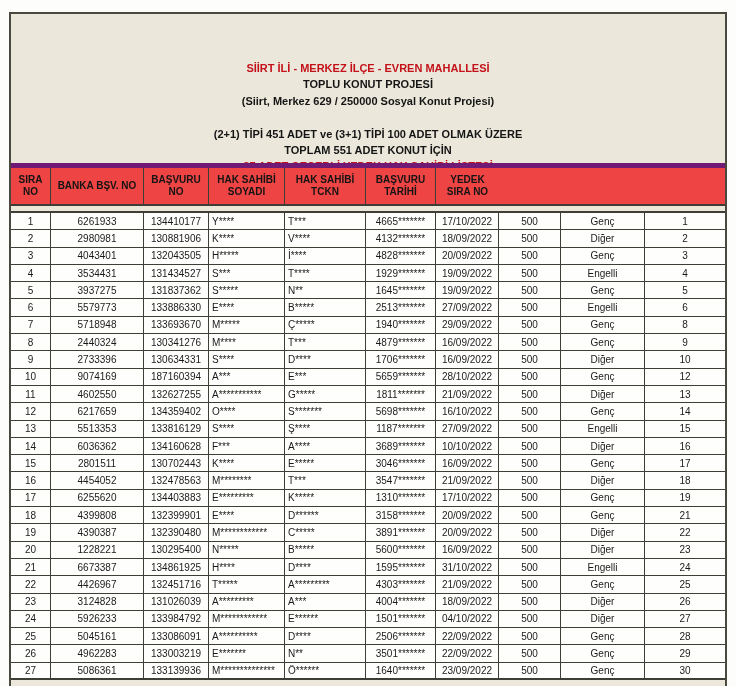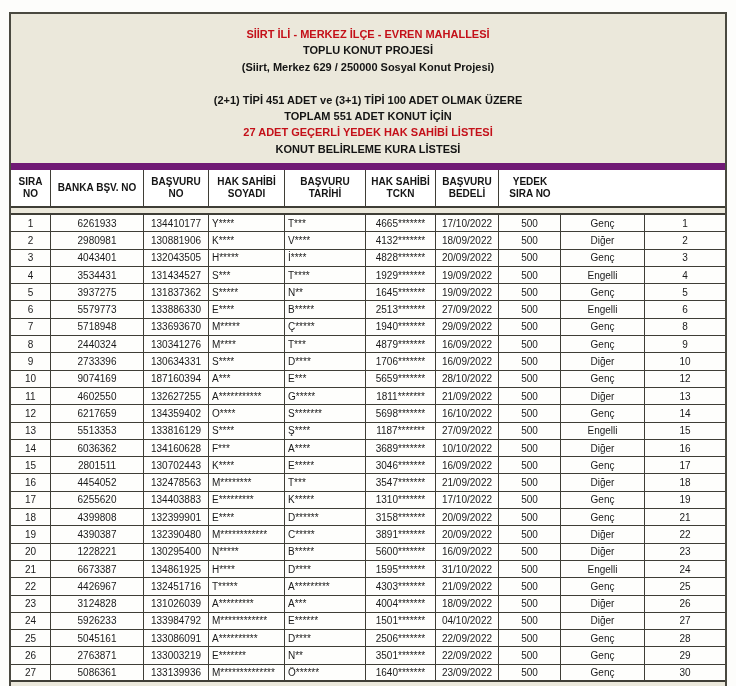--- a/index.html
+++ b/index.html
@@ -11,42 +11,42 @@
     font-family:"Liberation Sans",sans-serif;
   }
   .doc{
     position:absolute;
     left:9px;top:12px;
     width:714px;height:700px;
     background:#ebe8db;
     border:2px solid #4a4940;
   }
   
-  .titles{ padding-top:12px; text-align:center; }
+  .titles{ padding-top:12px; text-align:center;margin-top:34px; }
   .title-line{
     min-height:16.4px;
     line-height:16.4px;
     font-size:11px;
     font-weight:bold;
     color:#141414;
     letter-spacing:0px;
   }
   .title-line.red{ color:#c41019; }
   
   .tbl{
     position:absolute;
     left:0;top:149px;
     width:714px;
   }
   .thead{
     display:grid;
     grid-template-columns:40px 93px 65px 76px 81px 70px 63px 62px 84px 1fr;
-    border-top:7px solid #701a75;
+    border-top:5px solid #701a75;
     border-bottom:2px solid #3f3e36;
-    background:#ffffff;
+    background:#ef4444;
     height:36px;
   }
   .th{
     display:flex;align-items:center;justify-content:center;
     text-align:center;
     font-size:10px;font-weight:bold;color:#141414;
     line-height:1.25;
     border-right:1px solid #3f3e36;
     padding:0 3px;
   }
@@ -90,23 +90,22 @@
         <div class="title-line">TOPLAM 551 ADET KONUT İÇİN</div>
         <div class="title-line red">27 ADET GEÇERLİ YEDEK HAK SAHİBİ LİSTESİ</div>
         <div class="title-line">KONUT BELİRLEME KURA LİSTESİ</div>
       </div>
     <div class="tbl">
       <div class="thead" id="thead">
           <div class="th">SIRA NO</div>
           <div class="th">BANKA BŞV. NO</div>
           <div class="th">BAŞVURU NO</div>
           <div class="th">HAK SAHİBİ SOYADI</div>
+          <div class="th">HAK SAHİBİ TCKN</div>
           <div class="th">BAŞVURU TARİHİ</div>
-          <div class="th">HAK SAHİBİ TCKN</div>
-          <div class="th">BAŞVURU BEDELİ</div>
           <div class="th">YEDEK SIRA NO</div>
         </div>
       <div class="tbody" id="tbody">
           <div class="tr">
             <div class="td">1</div>
             <div class="td">6261933</div>
             <div class="td">134410177</div>
             <div class="td">Y****</div>
             <div class="td">T***</div>
             <div class="td">4665*******</div>
@@ -398,21 +397,21 @@
             <div class="td">A**********</div>
             <div class="td">D****</div>
             <div class="td">2506*******</div>
             <div class="td">22/09/2022</div>
             <div class="td">500</div>
             <div class="td">Genç</div>
             <div class="td">28</div>
           </div>
           <div class="tr">
             <div class="td">26</div>
-            <div class="td">2763871</div>
+            <div class="td">4962283</div>
             <div class="td">133003219</div>
             <div class="td">E*******</div>
             <div class="td">N**</div>
             <div class="td">3501*******</div>
             <div class="td">22/09/2022</div>
             <div class="td">500</div>
             <div class="td">Genç</div>
             <div class="td">29</div>
           </div>
           <div class="tr">

